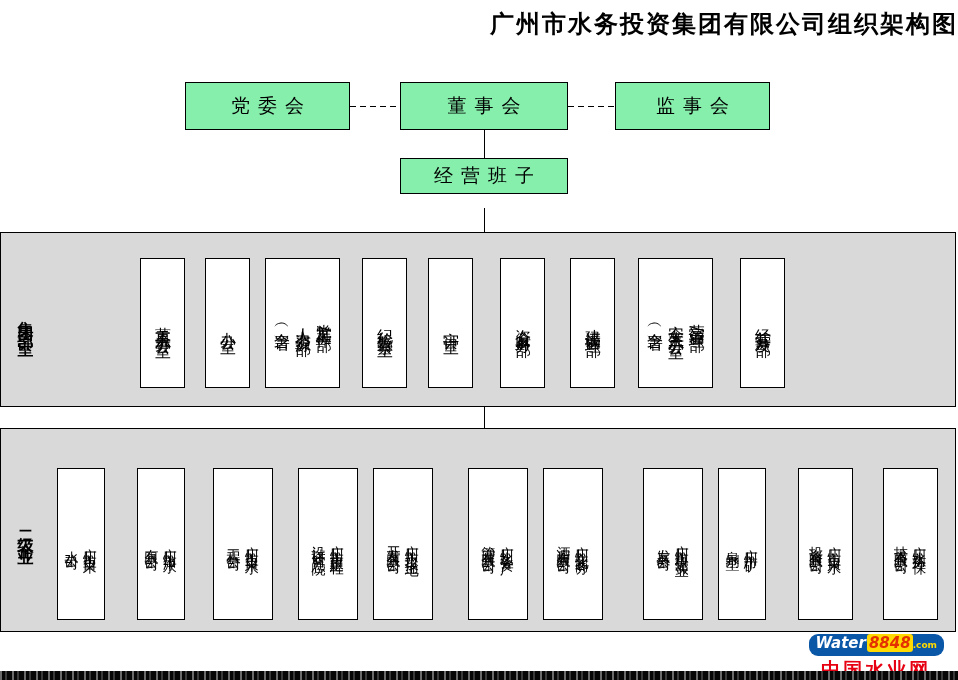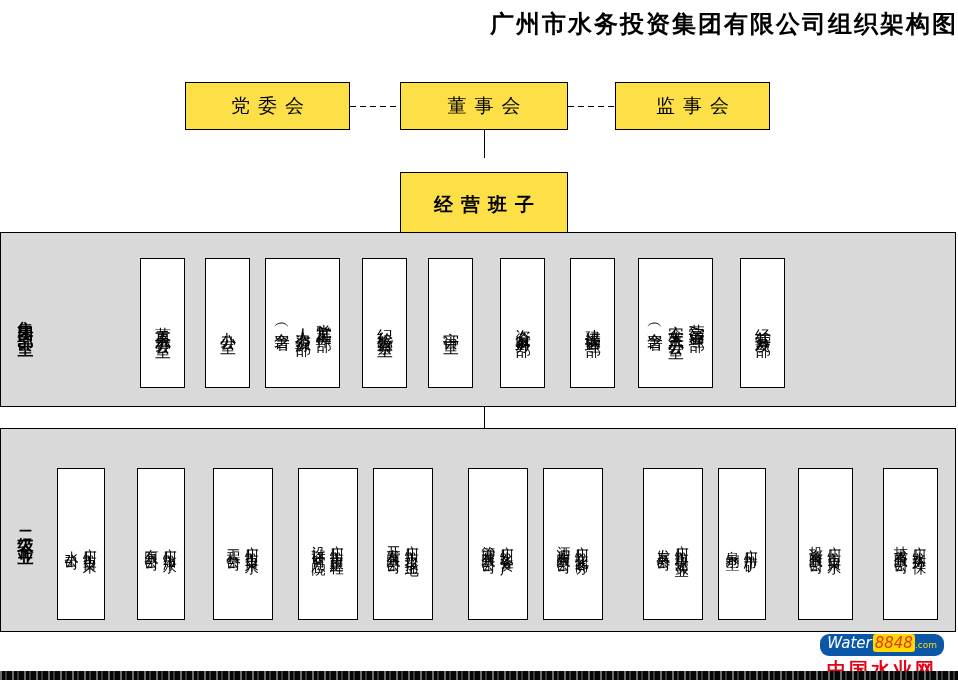--- a/index.html
+++ b/index.html
@@ -6,21 +6,21 @@
   .stage{
     position:relative;width:958px;height:680px;background:#ffffff;
     font-family:"DejaVu Serif","Liberation Serif",serif;color:#000;overflow:hidden;
   }
   .title{
     position:absolute;top:8px;left:0;width:100%;text-align:right;
     font-size:24px;font-weight:bold;letter-spacing:2px;
   }
   
   .gbox{
-    position:absolute;background:#fde047;border:1px solid #000;
+    position:absolute;background:#86efac;border:1px solid #000;
     display:flex;align-items:center;justify-content:center;
     font-size:19px;letter-spacing:8px;padding-left:8px;box-sizing:border-box;
   }
   
   .band{position:absolute;left:0;width:956px;background:#d9d9d9;border:1px solid #000;box-sizing:border-box;}
   .band-label{
     position:absolute;writing-mode:vertical-rl;
     display:flex;align-items:center;justify-content:center;
     font-size:16px;letter-spacing:6px;font-weight:bold;
   }
@@ -31,21 +31,21 @@
     display:flex;align-items:center;justify-content:center;text-align:center;
   }
   .vbox span{white-space:pre-line;letter-spacing:3px;line-height:1.3;}
   .b1{top:258px;height:130px;font-size:16px;}
   .b2{top:468px;height:152px;font-size:14px;}
   svg.lines{position:absolute;left:0;top:0;width:958px;height:680px;pointer-events:none;}
   
   .wm{position:absolute;right:14px;top:633px;text-align:center;font-family:"DejaVu Sans","Liberation Sans",sans-serif;}
   .wm-top{
     display:inline-block;background:#0a57a8;border-radius:9px;padding:1px 7px 2px 7px;
-    font-weight:normal;font-style:italic;font-size:15px;line-height:17px;white-space:nowrap;
+    font-weight:bold;font-style:italic;font-size:15px;line-height:17px;white-space:nowrap;
   }
   .wm-water{color:#ffffff;}
   .wm-num{color:#e53000;background:#ffd900;border-radius:3px;padding:0 2px;margin-left:1px;font-style:italic;}
   .wm-com{color:#ffd900;font-size:9px;font-style:normal;}
   .wm-site{color:#e60012;font-weight:bold;font-size:19px;letter-spacing:3px;margin-top:1px;}
   
   .strip{
     position:absolute;left:0;top:671px;width:958px;height:9px;background:#060606;
     background-image:repeating-linear-gradient(90deg,
       rgba(190,190,190,.55) 0 2px, rgba(0,0,0,0) 2px 5px,
@@ -96,21 +96,21 @@
   <div class="gbox" style="left:185px;top:82px;width:165px;height:48px;">
       <span>党委会</span>
     </div>
   <div class="gbox" style="left:400px;top:82px;width:168px;height:48px;text-align:right;">
       <span>董事会</span>
     </div>
   <div class="gbox" style="left:615px;top:82px;width:155px;height:48px;">
       <span>监事会</span>
     </div>
 
-  <div class="gbox" style="left:400px;top:172px;width:168px;height:66px;font-weight:bold;">
+  <div class="gbox" style="left:400px;top:158px;width:168px;height:36px;">
       <span>经营班子</span>
     </div>
 
   <div class="band" style="top:232px;height:175px;"></div>
   <div class="band-label" style="left:8px;top:232px;width:34px;height:175px;">集团部室</div>
 
   <div class="vbox b1" style="left:140px;width:45px;">
       <span>董事会办公室</span>
     </div>
   <div class="vbox b1" style="left:205px;width:45px;">

